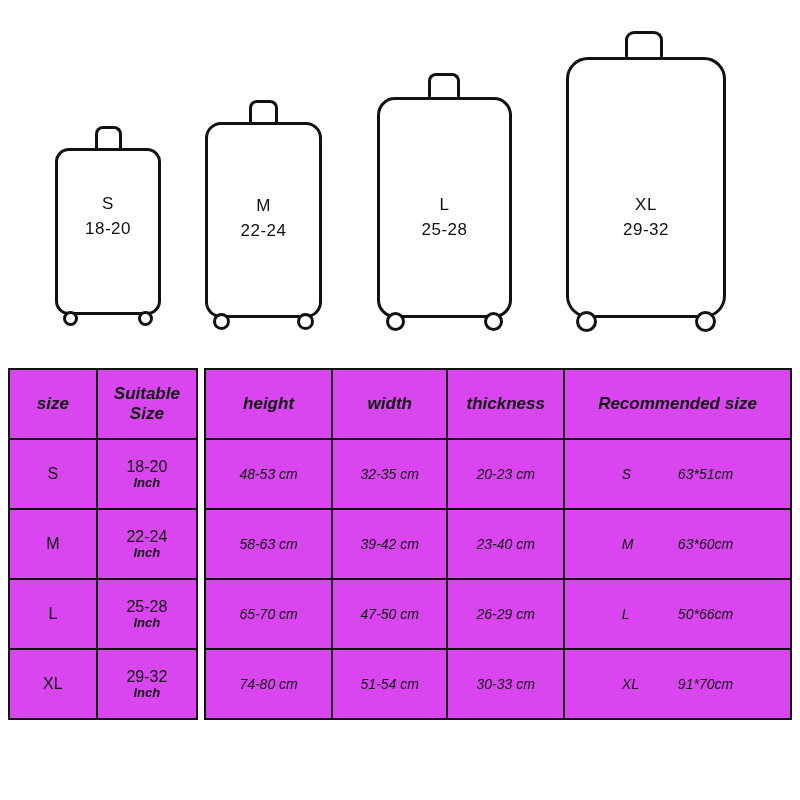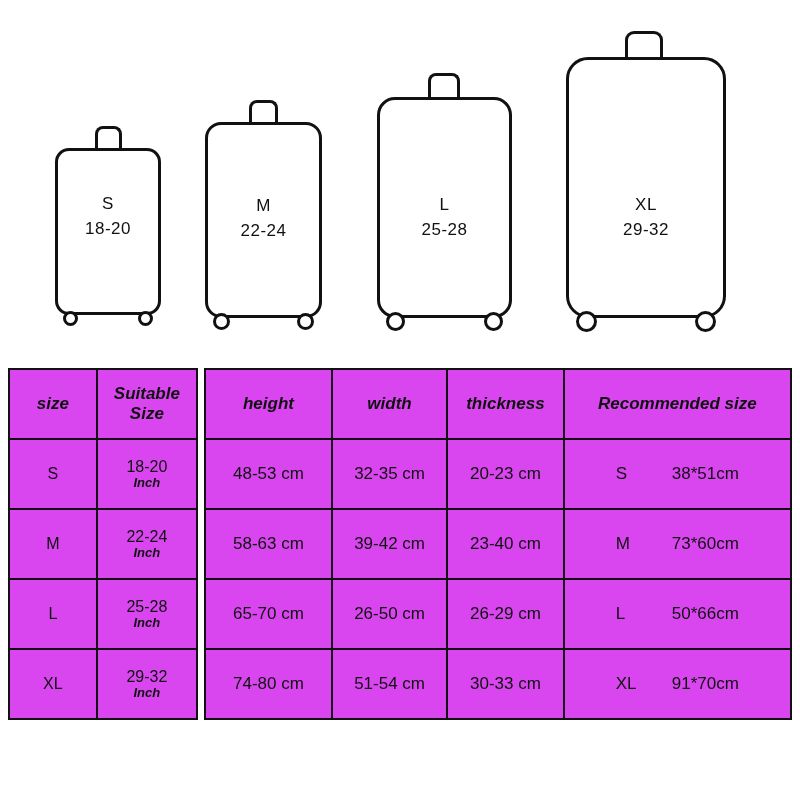--- a/index.html
+++ b/index.html
@@ -133,21 +133,21 @@
   #size-table .unit {
     display: block;
     font-size: 13px;
     font-style: italic;
     font-weight: bold;
     margin-top: -1px;
   }
 
   
   #dim-table { left: 204px; top: 368px; width: 588px; }
-  #dim-table td { height: 68px; font-size: 17px; }
+  #dim-table td { height: 68px; font-size: 14px; font-style: italic; }
   #dim-table td.hdr {
     font-weight: bold;
     font-style: italic;
     font-size: 17px;
   }
   #dim-table td.col-h { width: 128px; text-align: center; }
   #dim-table td.col-w { width: 116px; }
   #dim-table td.col-t { width: 116px; border-radius: 24px; }
   #dim-table td.col-r { width: 228px; }
   #dim-table td.col-r.hdr { text-align: center; }
@@ -258,40 +258,40 @@
       <td class="hdr col-r">Recommended size</td>
     </tr>
 
     <tr>
       <td class="col-h">48-53 cm</td>
       <td class="col-w">32-35 cm</td>
       <td class="col-t">20-23 cm</td>
       <td class="col-r">
         <div class="rec-cell">
           <span class="rec-letter">S</span>
-          <span class="rec-val">38*51cm</span>
+          <span class="rec-val">63*51cm</span>
         </div>
       </td>
     </tr>
 
     <tr>
       <td class="col-h">58-63 cm</td>
       <td class="col-w">39-42 cm</td>
       <td class="col-t">23-40 cm</td>
       <td class="col-r">
         <div class="rec-cell">
           <span class="rec-letter">M</span>
-          <span class="rec-val">73*60cm</span>
+          <span class="rec-val">63*60cm</span>
         </div>
       </td>
     </tr>
 
     <tr>
       <td class="col-h">65-70 cm</td>
-      <td class="col-w">26-50 cm</td>
+      <td class="col-w">47-50 cm</td>
       <td class="col-t">26-29 cm</td>
       <td class="col-r">
         <div class="rec-cell">
           <span class="rec-letter">L</span>
           <span class="rec-val">50*66cm</span>
         </div>
       </td>
     </tr>
 
     <tr>

